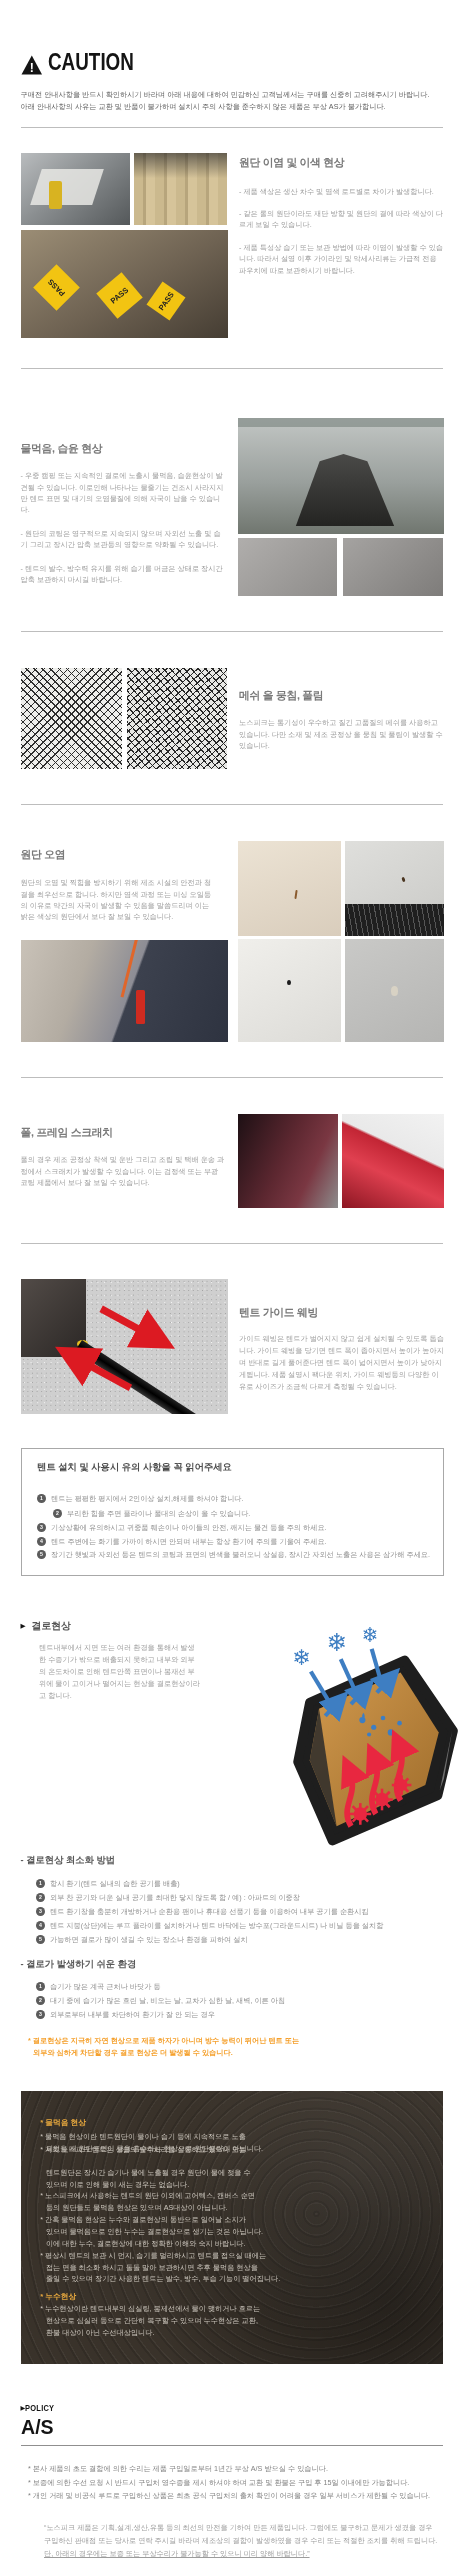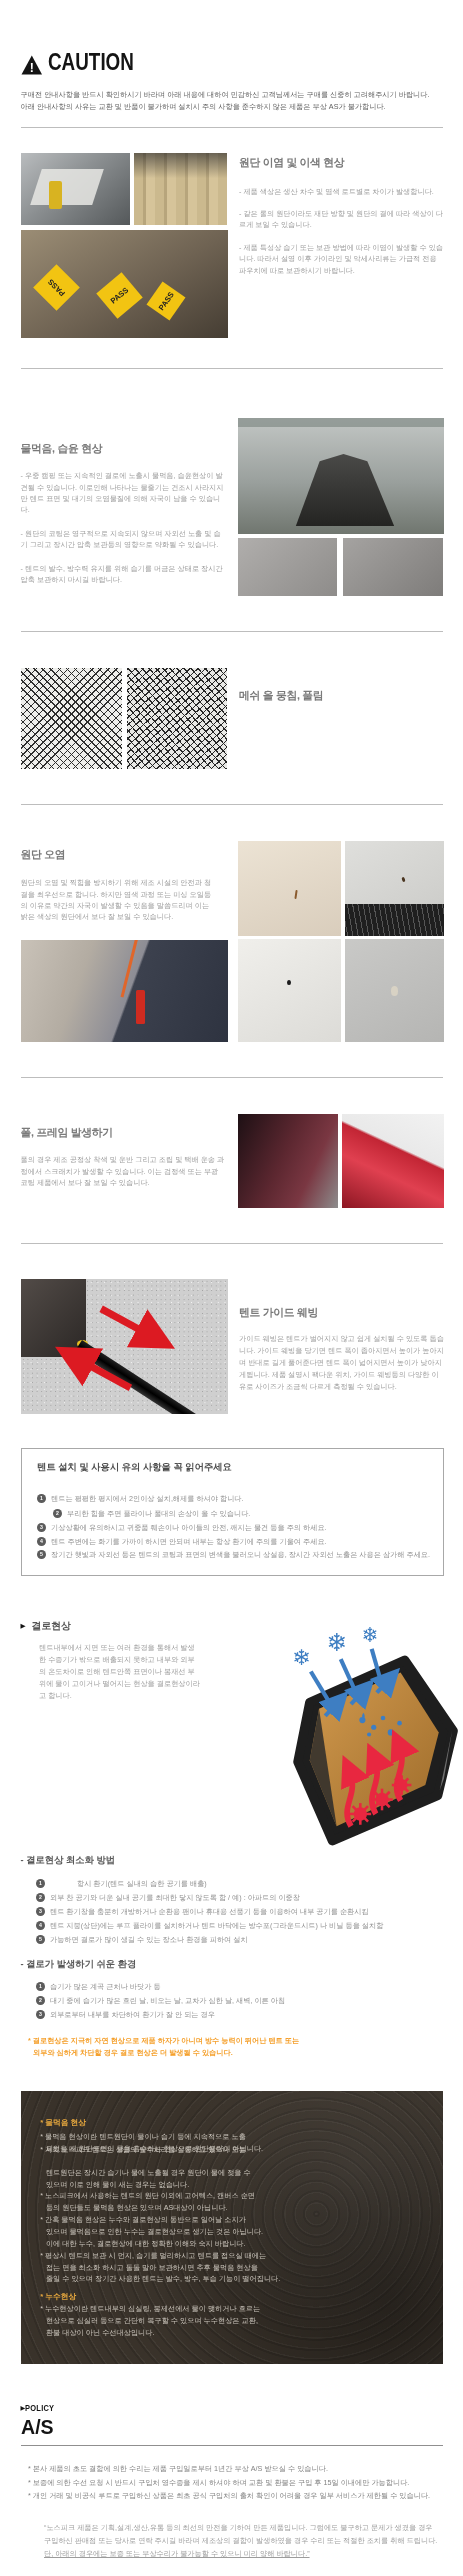--- a/index.html
+++ b/index.html
@@ -88,20 +88,21 @@
     <div style="position:absolute;left:0;top:0;width:100%;height:9.3px;background:rgba(120,130,125,.6);"></div>
   </div>
   <div class="ph" style="left:238px;top:538px;width:99px;height:58px;background:linear-gradient(140deg,#b0aeac,#8e8c8a);"></div>
   <div class="ph" style="left:343px;top:538px;width:100px;height:58px;background:linear-gradient(140deg,#a5a3a1,#7e7c7a);"></div>
   <div class="hr" style="top:631px;"></div>
 
   <div class="ph" style="left:20.6px;top:668px;width:101px;height:101px;background-color:#efefec;background-image:repeating-linear-gradient(45deg,#2e2e2e 0 1px,transparent 1px 5.7px),repeating-linear-gradient(-45deg,#2e2e2e 0 1px,transparent 1px 5.7px);"></div>
   <div class="ph" style="left:127px;top:668px;width:100px;height:101px;background-color:#e9e9e6;background-image:repeating-linear-gradient(48deg,#262626 0 1px,transparent 1px 5.2px),repeating-linear-gradient(-42deg,#262626 0 1px,transparent 1px 5.2px);"></div>
   <div class="col" style="left:239px;top:689px;width:206px;">
     <div class="h-section">메쉬 올 뭉침, 풀림</div>
+    <div class="body-txt" style="margin-top:15.5px;">노스피크는 통기성이 우수하고 질긴 고품질의 메쉬를 사용하고 있습니다. 다만 소재 및 제조 공정상 올 뭉침 및 풀림이 발생할 수 있습니다.</div>
   </div>
   <div class="hr" style="top:804px;"></div>
 
   <div class="col" style="left:20.6px;top:848px;width:196px;">
     <div class="h-section">원단 오염</div>
     <div class="body-txt" style="margin-top:16.5px;">원단의 오염 및 찍힘을 방지하기 위해 제조 시설의 안전과 청결을 최우선으로 합니다. 하지만 염색 과정 또는 미싱 오일등의 이유로 약간의 자국이 발생할 수 있음을 말씀드리며 이는 밝은 색상의 원단에서 보다 잘 보일 수 있습니다.</div>
   </div>
   <div class="ph" style="left:238px;top:841px;width:103px;height:95px;background:linear-gradient(160deg,#ece3d4,#d9cdbc);">
     <div style="position:absolute;left:55%;top:52%;width:2.1px;height:9.3px;background:#8a5b2e;border-radius:1px;transform:rotate(8deg);"></div>
   </div>
@@ -115,21 +116,21 @@
   </div>
   <div class="ph" style="left:238px;top:939px;width:103px;height:103px;background:linear-gradient(150deg,#f0efeb,#dcdbd7);">
     <div style="position:absolute;left:48%;top:40%;width:3.6px;height:5.2px;background:#1c1c1c;border-radius:50%;"></div>
   </div>
   <div class="ph" style="left:345px;top:939px;width:99px;height:103px;background:linear-gradient(150deg,#c9c9c7,#b5b5b3);">
     <div style="position:absolute;left:46%;top:46%;width:7.2px;height:9.3px;background:#d8d2c4;border-radius:50%;"></div>
   </div>
   <div class="hr" style="top:1077px;"></div>
 
   <div class="col" style="left:20.6px;top:1126px;width:206px;">
-    <div class="h-section">폴, 프레임 발생하기</div>
+    <div class="h-section">폴, 프레임 스크래치</div>
     <div class="body-txt" style="margin-top:15.5px;">폴의 경우 제조 공정상 착색 및 운반 그리고 조립 및 택배 운송 과정에서 스크래치가 발생할 수 있습니다. 이는 검정색 또는 무광 코팅 제품에서 보다 잘 보일 수 있습니다.</div>
   </div>
   <div class="ph" style="left:238px;top:1114px;width:100px;height:94px;background:linear-gradient(115deg,#1d1014 0%,#5c2730 45%,#7a3742 70%,#8d8d8d 100%);"></div>
   <div class="ph" style="left:342px;top:1114px;width:102px;height:94px;background:linear-gradient(205deg,#f2f2f2 0%,#e9e9e9 38%,#c22534 40%,#e04050 62%,#8c1622 100%);"></div>
   <div class="hr" style="top:1243px;"></div>
 
   <div class="ph" style="left:20.6px;top:1279px;width:207px;height:135px;background-color:#cfcfcf;background-image:radial-gradient(rgba(90,90,90,.4) 0.6px,transparent 0.9px),radial-gradient(rgba(255,255,255,.85) 0.5px,transparent 0.8px);background-size:4.6px 4.6px,6.7px 6.7px;overflow:hidden;">
     <div style="position:absolute;left:-6.2px;top:-7.2px;width:72px;height:85px;background:linear-gradient(135deg,#564f4b,#2b2725);border-radius:7.2px;"></div>
     <div style="position:absolute;left:56px;top:61px;width:11.3px;height:8.2px;background:#e8c020;border-radius:50%;"></div>
     <div style="position:absolute;left:61px;top:61px;width:155px;height:13px;background:linear-gradient(#222,#000 50%,#333);transform:rotate(33deg);transform-origin:left top;"></div>
@@ -235,21 +236,21 @@
           <line x1="-19" y1="0" x2="19" y2="0"></line>
           <line x1="0" y1="-19" x2="0" y2="19"></line>
           <line x1="-13" y1="-13" x2="13" y2="13"></line>
           <line x1="-13" y1="13" x2="13" y2="-13"></line>
           <circle r="11.5" stroke="none"></circle>
         </g>
     </g>
   </svg>
 
   <div class="abs sub-h" style="left:20.6px;top:1854px;">- 결로현상 최소화 방법</div>
-  <div class="num-item" style="left:36px;top:1879px;gap:27px;">
+  <div class="num-item" style="left:36px;top:1879px;">
       <span class="circle-num">1</span>
       <span>항시 환기(텐트 실내의 습한 공기를 배출)</span>
     </div>
   <div class="num-item" style="left:36px;top:1893px;">
       <span class="circle-num">2</span>
       <span>외부 찬 공기와 더운 실내 공기를 최대한 닿지 않도록 함  / 예) : 아파트의 이중창</span>
     </div>
   <div class="num-item" style="left:36px;top:1907px;">
       <span class="circle-num">3</span>
       <span>텐트 환기창을 충분히 개방하거나 순환용 팬이나 휴대용 선풍기 등을 이용하여 내부 공기를 순환시킴</span>

